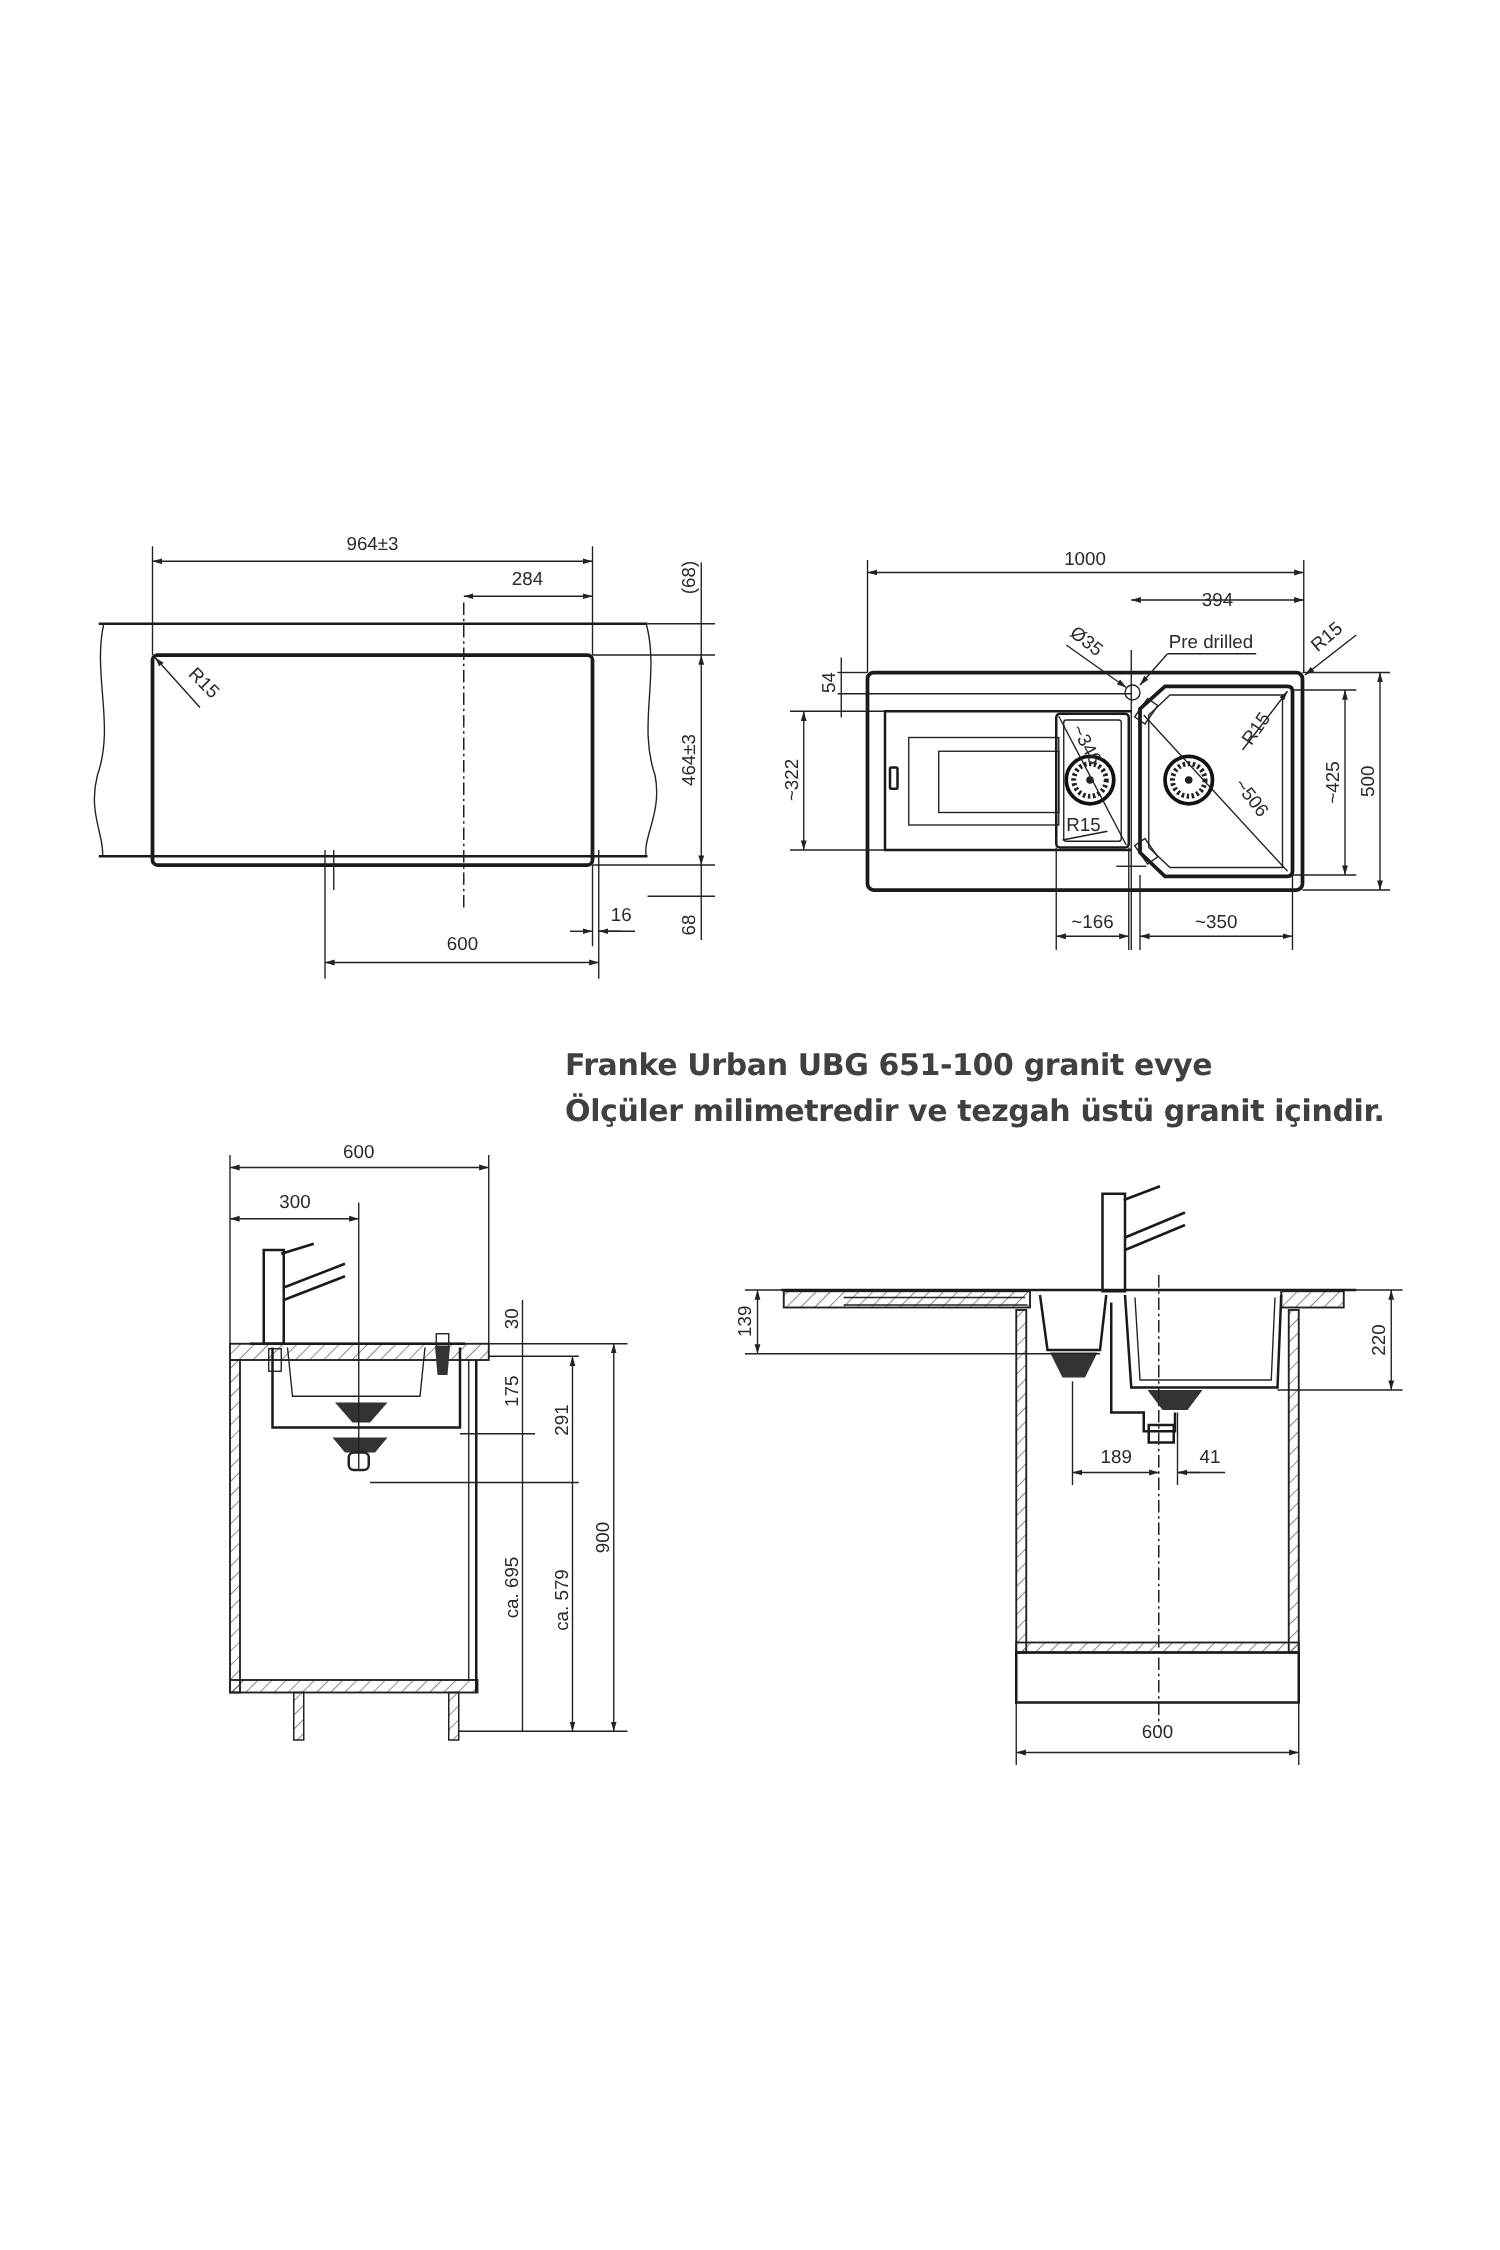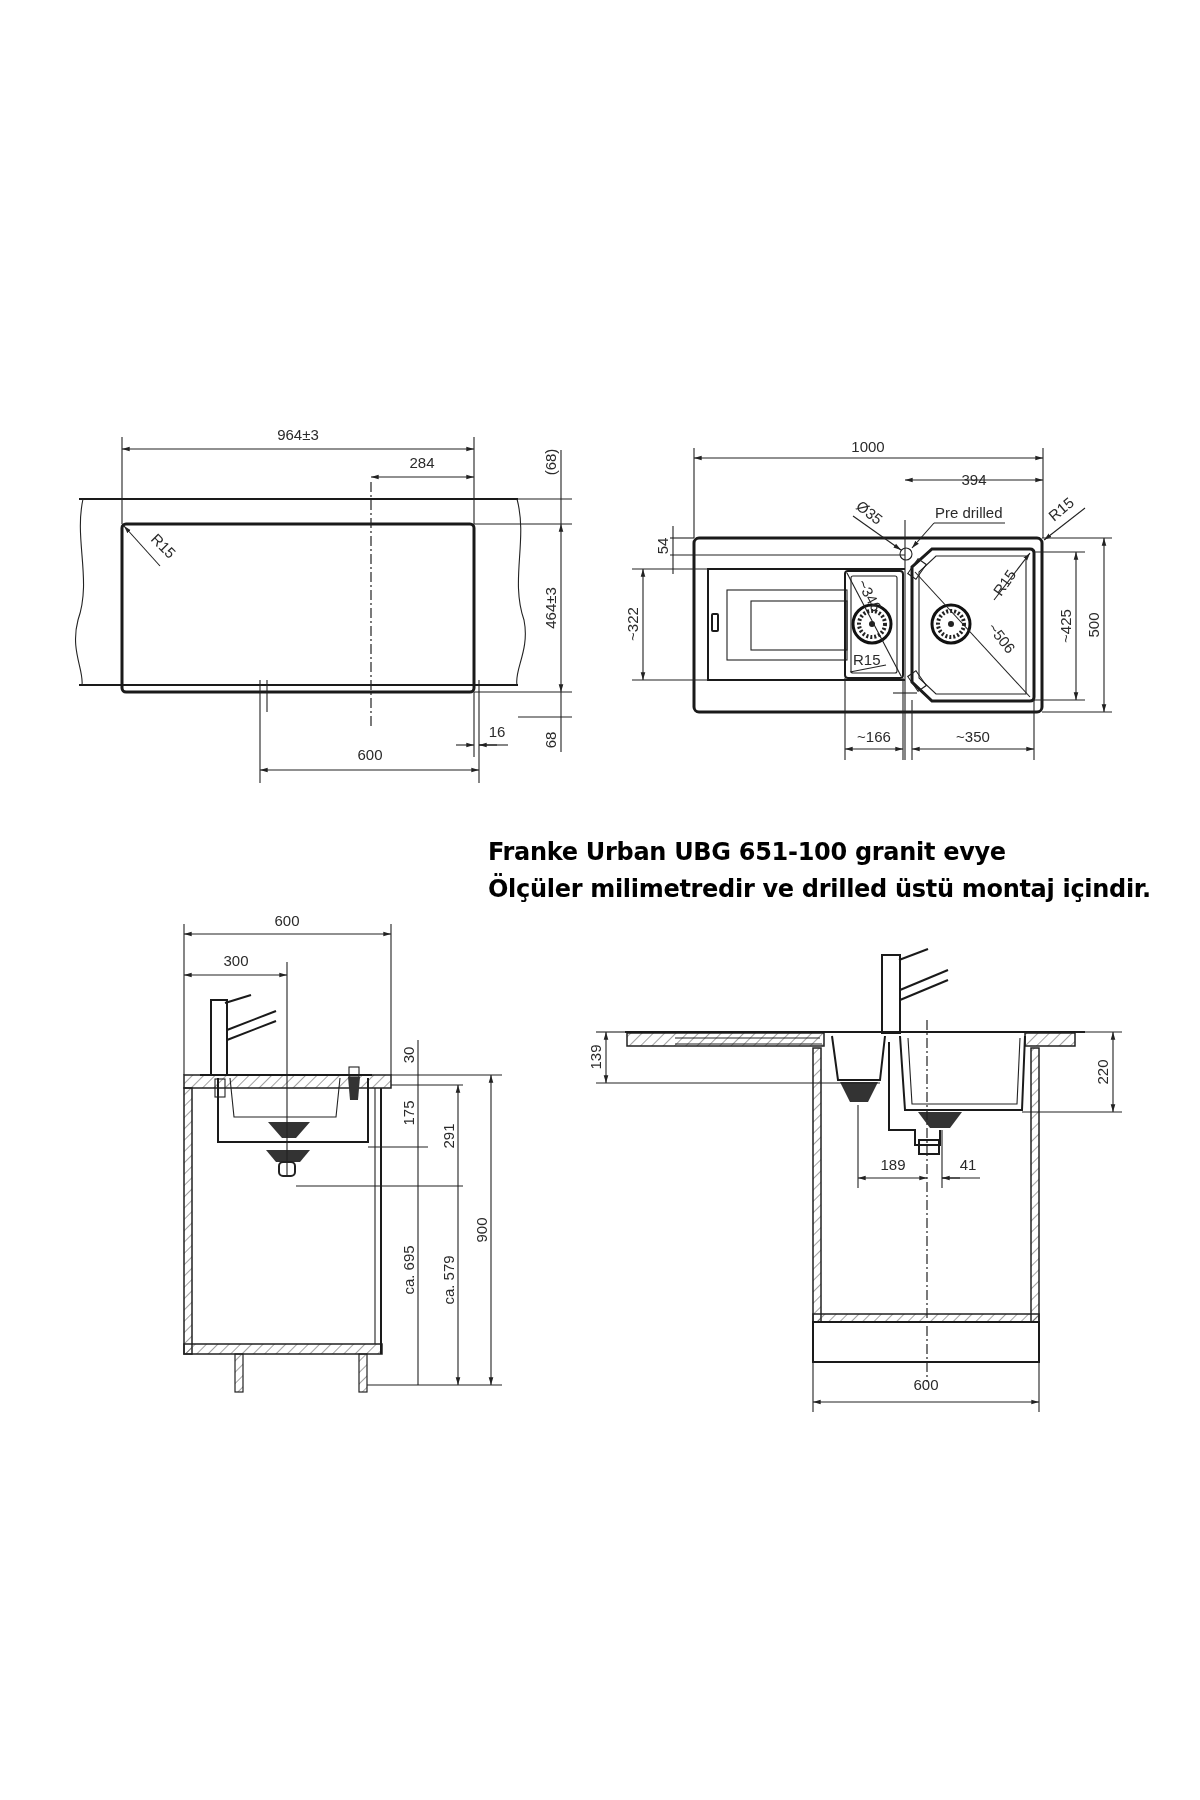--- a/index.html
+++ b/index.html
@@ -3,21 +3,21 @@
 <meta charset="utf-8">
 <style>
   html, body { margin:0; padding:0; background:#ffffff; }
   body { width:1200px; height:1800px; position:relative; overflow:hidden; font-family:"Liberation Sans", sans-serif; }
   svg { position:absolute; left:0; top:0; }
   .dim { font-family:"Liberation Sans", sans-serif; font-size:15px; fill:#2a2a2a; }
   .thick { stroke:#1a1a1a; stroke-width:3; fill:none; }
   .mid { stroke:#1a1a1a; stroke-width:2; fill:none; }
   .thin { stroke:#222; stroke-width:1.1; fill:none; }
   .dash { stroke:#222; stroke-width:1.2; stroke-dasharray:10 3 2 3; fill:none; }
-  .title { position:absolute; left:452px; font-family:"DejaVu Sans", sans-serif; font-weight:bold; font-size:24px; color:#000000; letter-spacing:-0.3px; white-space:nowrap;margin-left:36px; }
+  .title { position:absolute; left:452px; font-family:"DejaVu Sans", sans-serif; font-weight:bold; font-size:24px; color:#404040; letter-spacing:-0.3px; white-space:nowrap; }
 </style>
 </head>
 <body>
 
 <svg width="1200" height="1800" viewBox="0 0 1200 1800">
   <defs>
     <marker id="ar" viewBox="0 0 10 10" refX="10" refY="5" markerWidth="7" markerHeight="7" orient="auto-start-reverse">
       <path d="M0,2 L10,5 L0,8 z" fill="#222"></path>
     </marker>
     <pattern id="hatch" width="8" height="8" patternUnits="userSpaceOnUse" patternTransform="rotate(45)">
@@ -264,13 +264,13 @@
     <text class="dim" x="968" y="1170" text-anchor="middle">41</text>
 
     <line class="thin" x1="813" y1="1362" x2="813" y2="1412"></line>
     <line class="thin" x1="1039" y1="1362" x2="1039" y2="1412"></line>
     <line class="thin" x1="813" y1="1402" x2="1039" y2="1402" marker-start="url(#ar)" marker-end="url(#ar)"></line>
     <text class="dim" x="926" y="1390" text-anchor="middle">600</text>
   </g>
 </svg>
 
 <div class="title" style="top:838px;">Franke Urban UBG 651-100 granit evye</div>
-<div class="title" style="top:875px;">Ölçüler milimetredir ve drilled üstü montaj içindir.</div>
+<div class="title" style="top:875px;">Ölçüler milimetredir ve tezgah üstü granit içindir.</div>
 
 </body></html>

